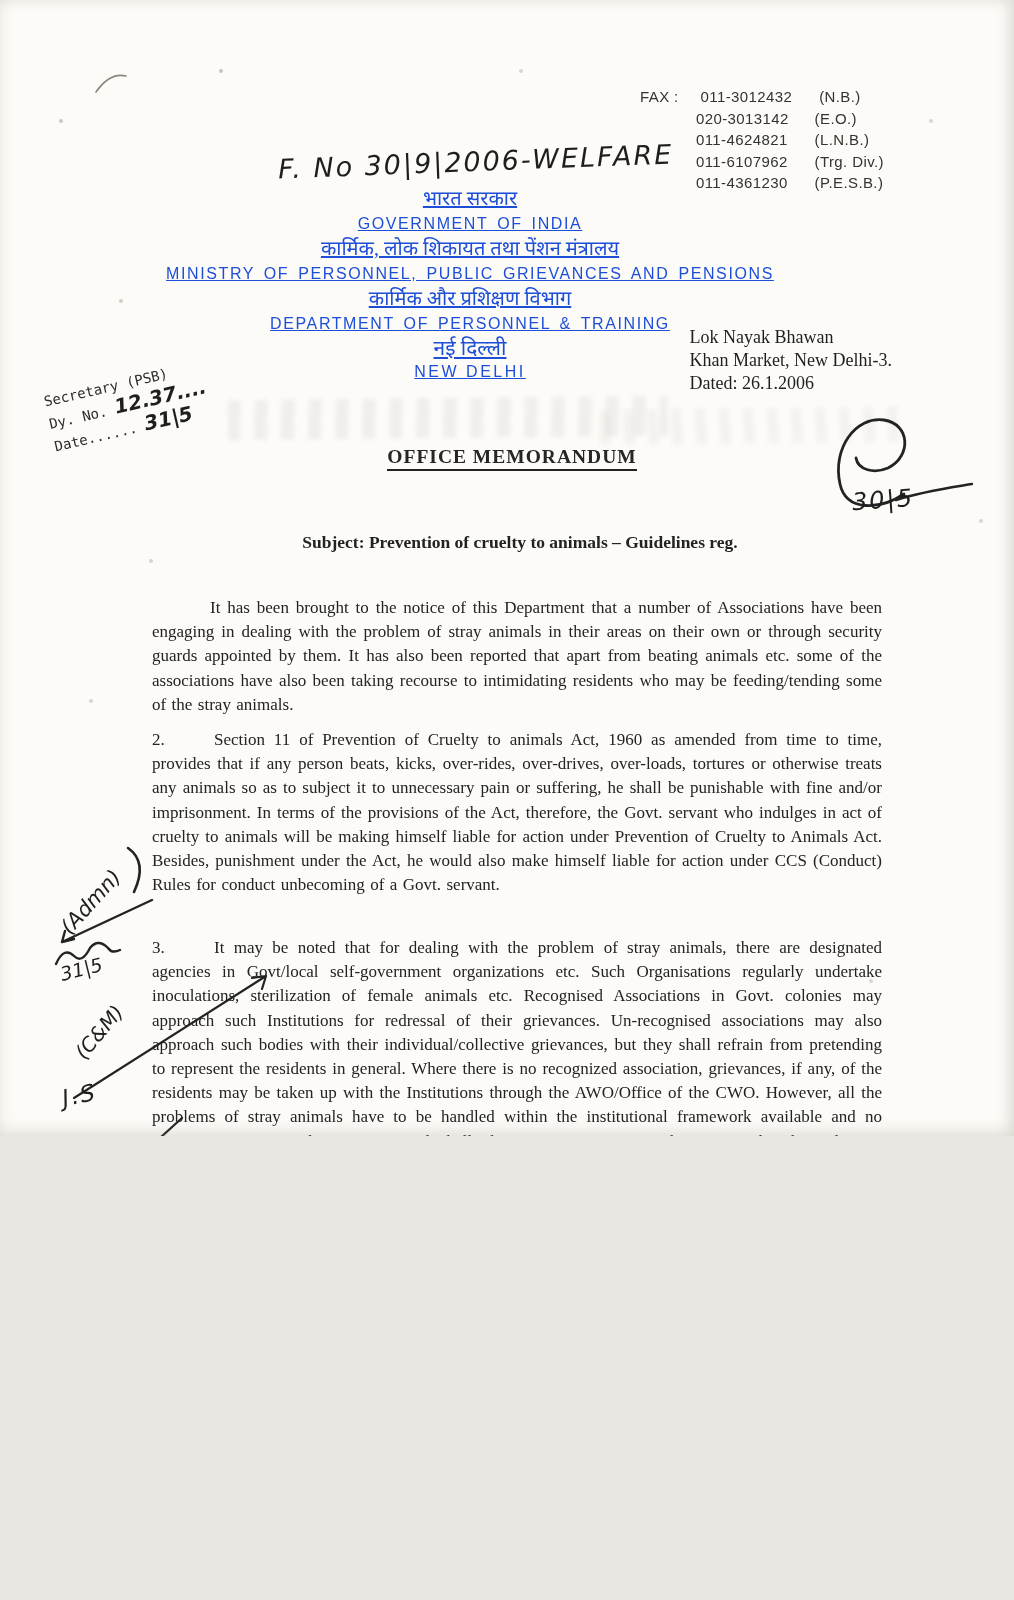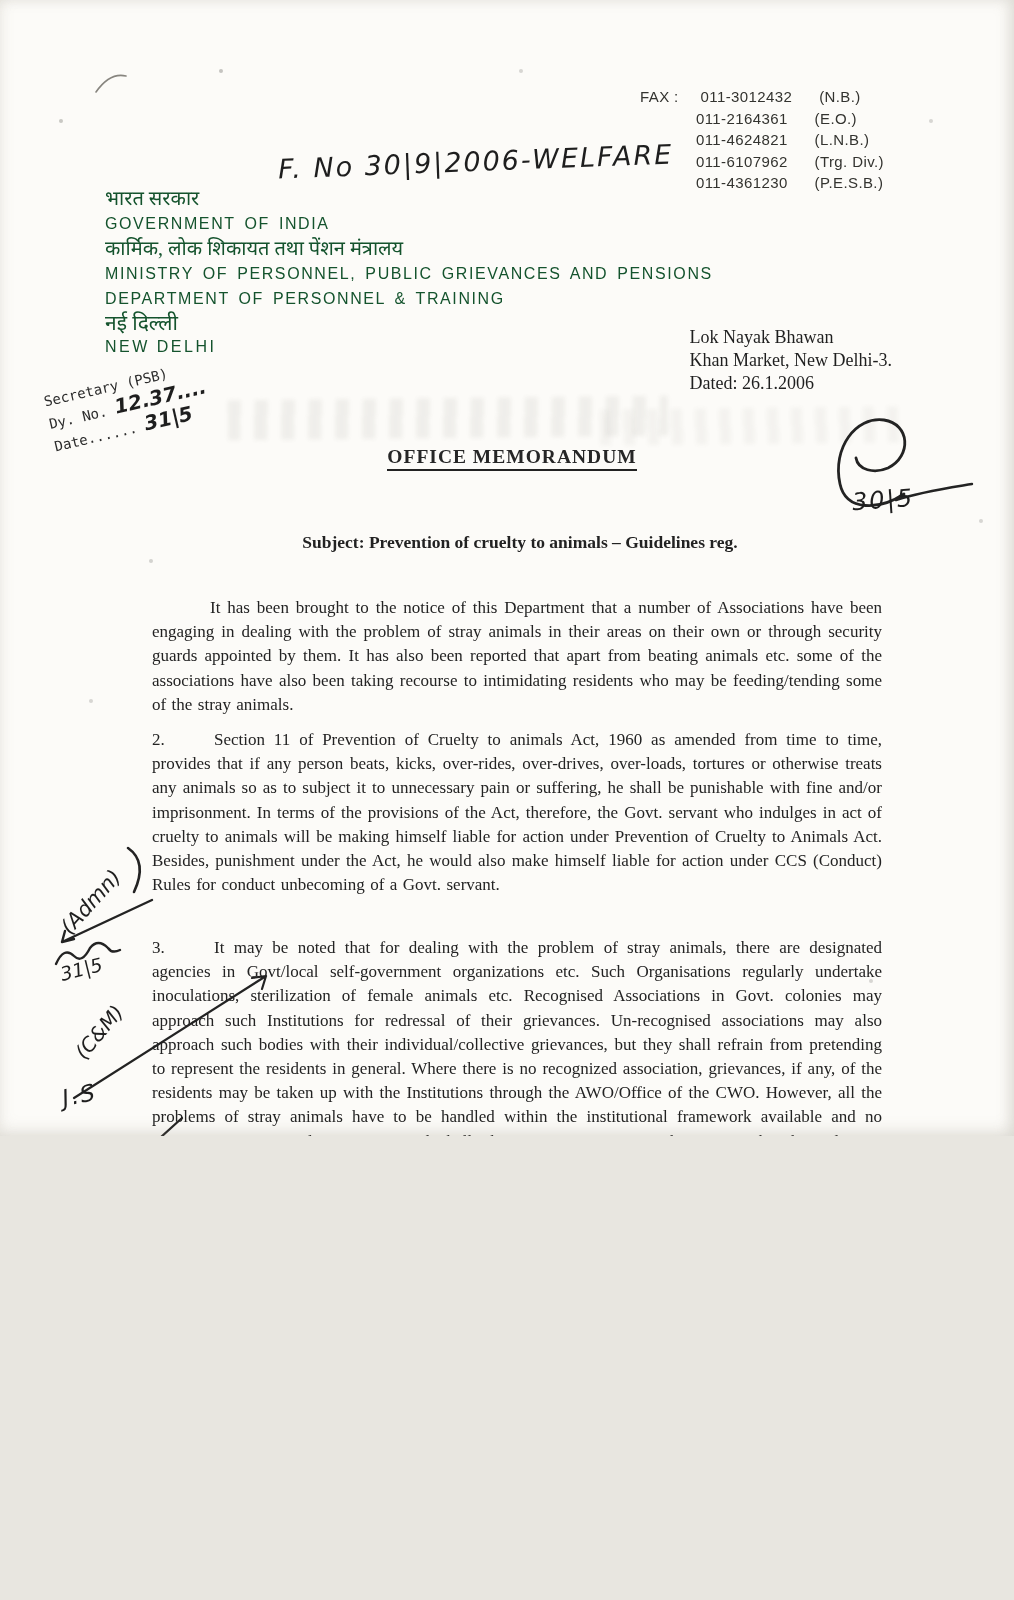--- a/index.html
+++ b/index.html
@@ -17,21 +17,21 @@
   .fax{left:640px; top:86px; font-family:"Liberation Sans",sans-serif; font-size:15px; line-height:21.5px; color:#33332f; letter-spacing:.4px;}
   .fax-row{white-space:nowrap;}
   .fax-label{display:inline-block; width:56px;}
   .fax-num{display:inline-block; width:108px;}
   .fax-dept{display:inline-block; padding-left:6px;}
   .fax-row+.fax-row{margin-left:56px;}
   
   .hand{font-family:"DejaVu Sans",sans-serif; font-style:italic; color:#1e1e1e;}
   .fileno{left:278px; top:146px; font-size:27px; letter-spacing:2px; transform:rotate(-2.2deg); white-space:nowrap;}
   
-  .hdr{left:105px; top:186px; width:730px; color:#14532d;}
+  .hdr{left:105px; top:186px; width:730px; text-align:center; color:#1d4ed8;text-decoration:underline;}
   .hdr .hi{font-size:20px; line-height:25px; font-family:"Liberation Serif",serif;}
   .hdr .en{font-size:16px; line-height:25px; font-family:"Liberation Sans",sans-serif; letter-spacing:1.6px; word-spacing:3px;}
   .hdr .city-hi{font-size:21px; line-height:24px;}
   .hdr .city-en{font-size:16px; line-height:24px; font-family:"Liberation Sans",sans-serif; letter-spacing:2.5px;}
   
   .addr{right:122px; top:326px; text-align:left; font-size:18px; line-height:23px; color:#1f1f1f;}
   
   .stamp{left:42px; top:392px; transform:rotate(-13deg); transform-origin:left top;
          font-family:"DejaVu Sans Mono",monospace; font-size:14px; line-height:21px; color:#2c2c2c; white-space:nowrap;}
   .stamp .hand{font-size:20px; font-weight:bold; font-style:italic;}
@@ -84,21 +84,21 @@
   <div class="abs streak"></div>
   <div class="abs speckles"></div>
 
   <div class="abs fax">
     <div class="fax-row">
       <span class="fax-label">FAX :</span>
       <span class="fax-num">011-3012432</span>
       <span class="fax-dept">(N.B.)</span>
     </div>
     <div class="fax-row">
-      <span class="fax-num">011-2164361</span>
+      <span class="fax-num">020-3013142</span>
       <span class="fax-dept">(E.O.)</span>
     </div>
     <div class="fax-row">
       <span class="fax-num">011-4624821</span>
       <span class="fax-dept">(L.N.B.)</span>
     </div>
     <div class="fax-row">
       <span class="fax-num">011-6107962</span>
       <span class="fax-dept">(Trg. Div.)</span>
     </div>
@@ -108,20 +108,21 @@
     </div>
   </div>
 
   <div class="abs hand fileno">F. No 30|9|2006-WELFARE</div>
 
   <div class="abs hdr">
     <div class="hi">भारत सरकार</div>
     <div class="en">GOVERNMENT OF INDIA</div>
     <div class="hi">कार्मिक, लोक शिकायत तथा पेंशन मंत्रालय</div>
     <div class="en">MINISTRY OF PERSONNEL, PUBLIC GRIEVANCES AND PENSIONS</div>
+    <div class="hi">कार्मिक और प्रशिक्षण विभाग</div>
     <div class="en">DEPARTMENT OF PERSONNEL &amp; TRAINING</div>
     <div class="city-hi">नई दिल्ली</div>
     <div class="city-en">NEW DELHI</div>
   </div>
 
   <div class="abs addr">
     <div>Lok Nayak Bhawan</div>
     <div>Khan Market, New Delhi-3.</div>
     <div>Dated: 26.1.2006</div>
   </div>

